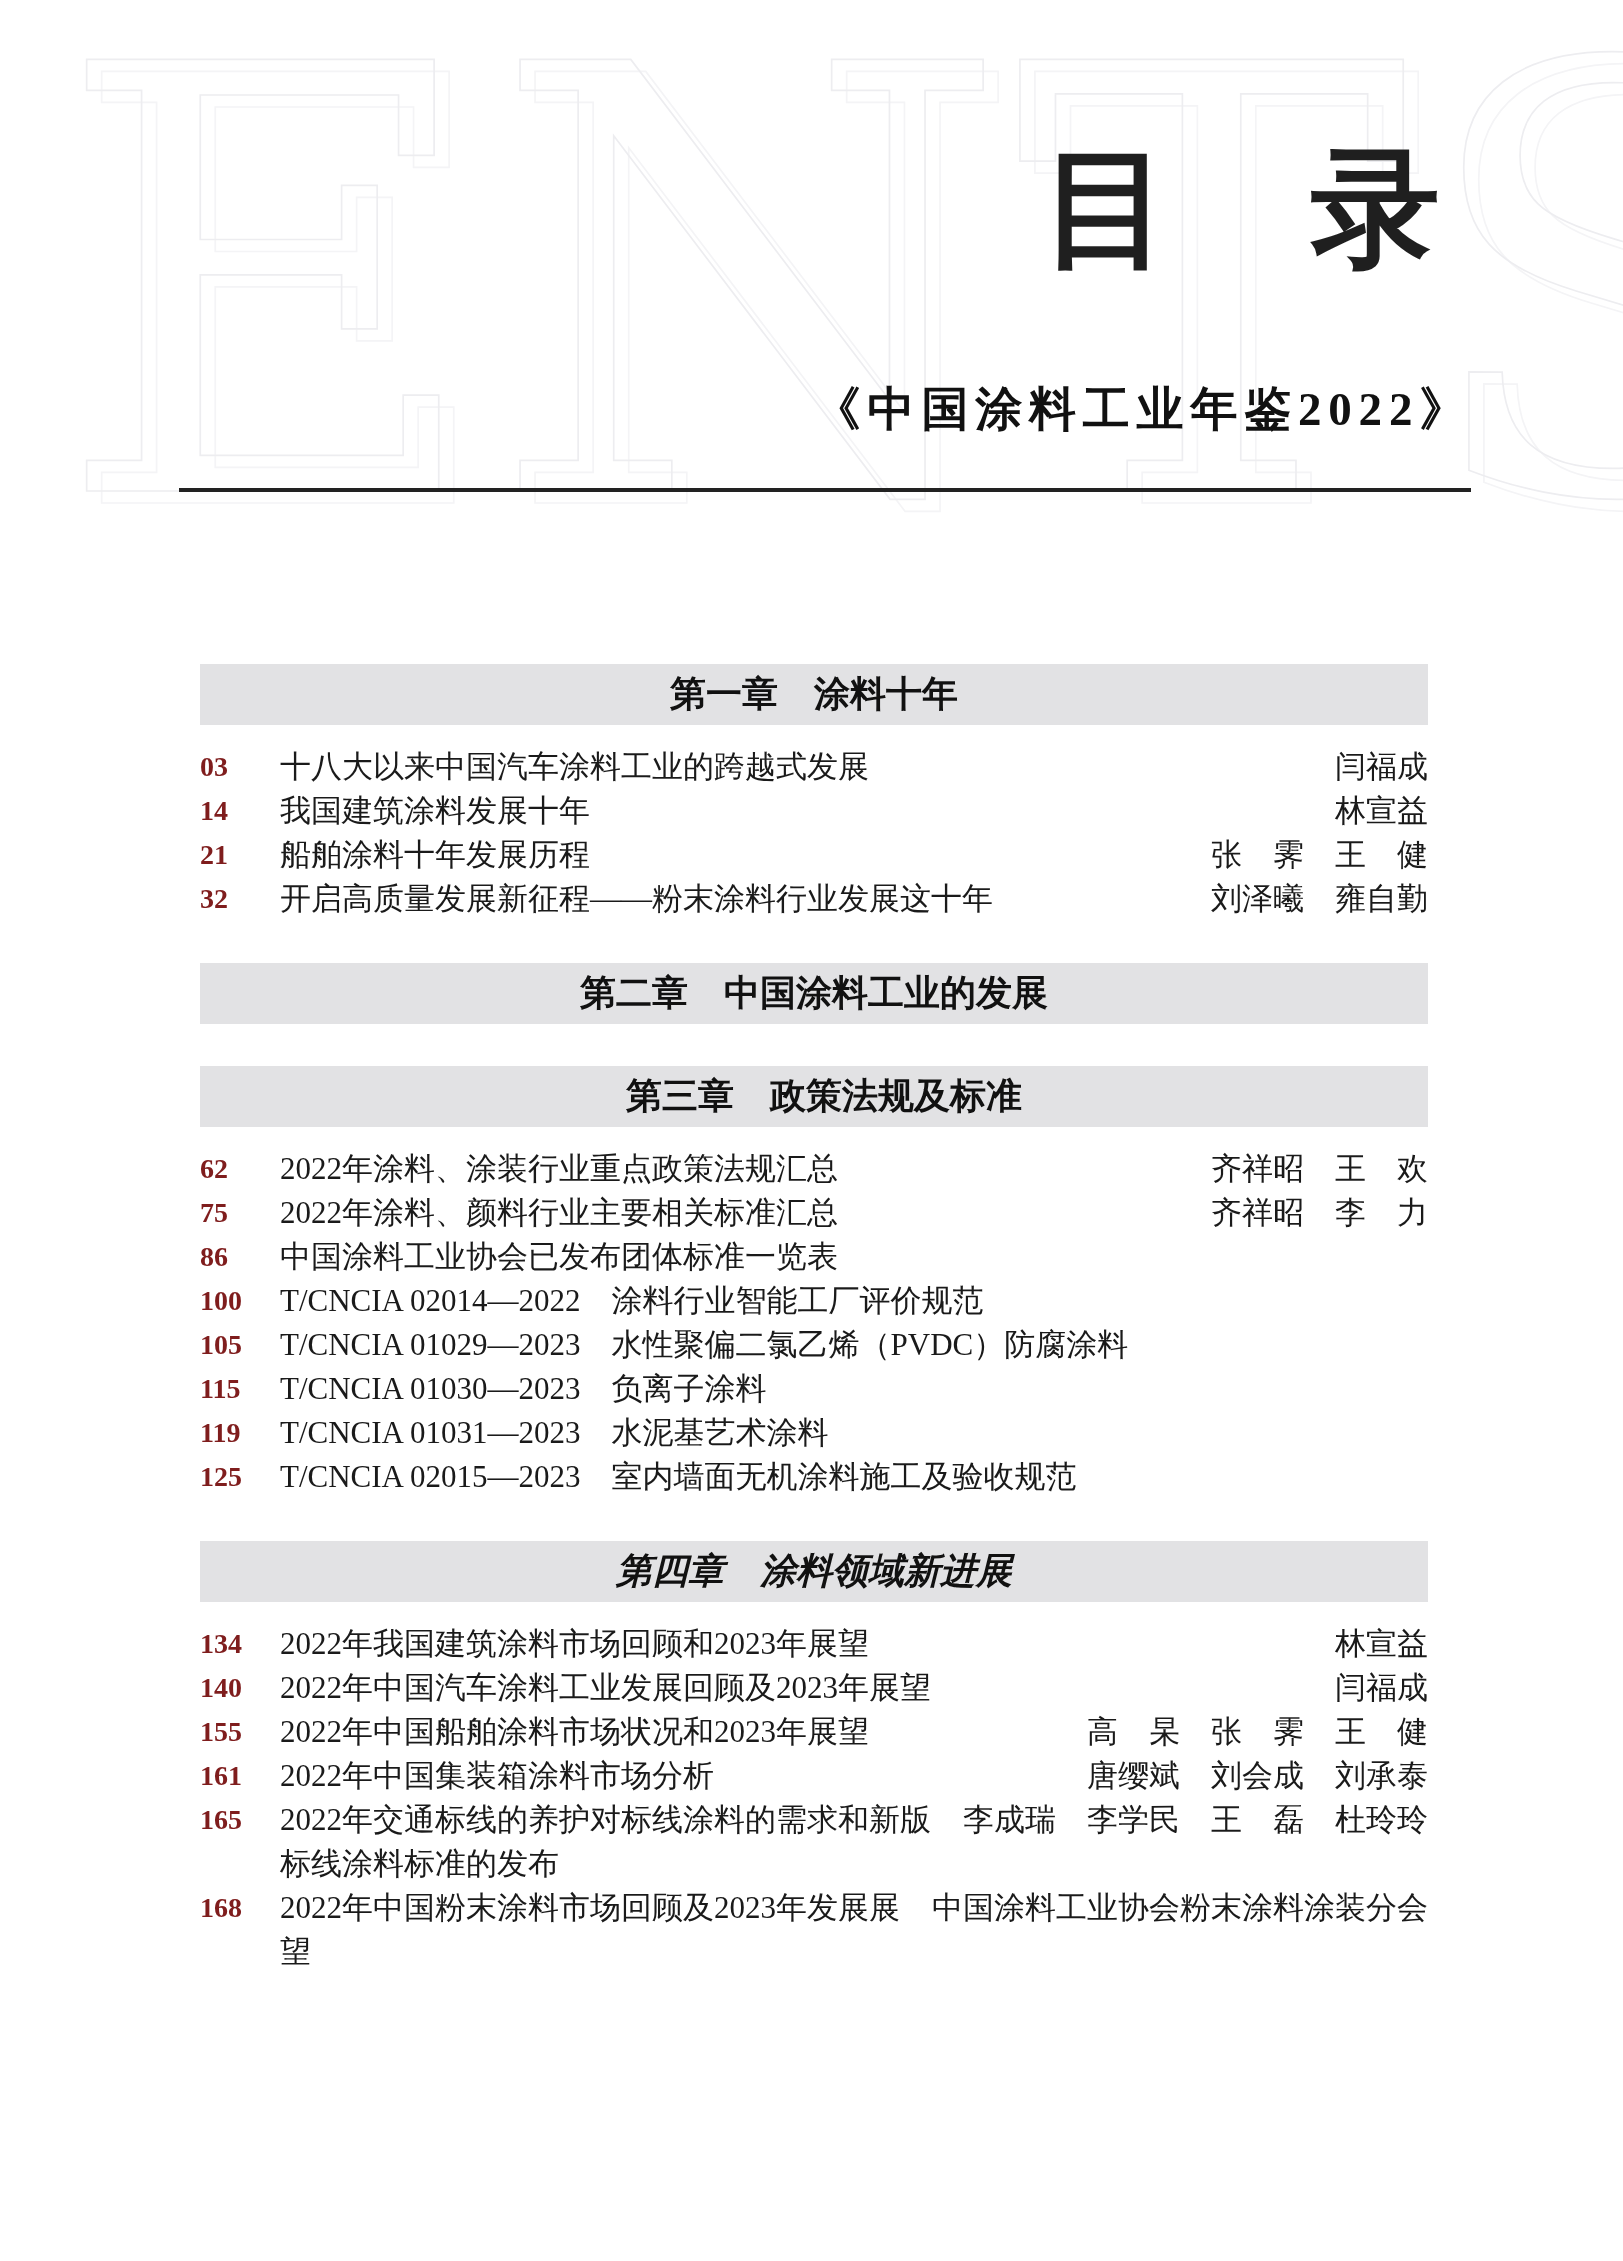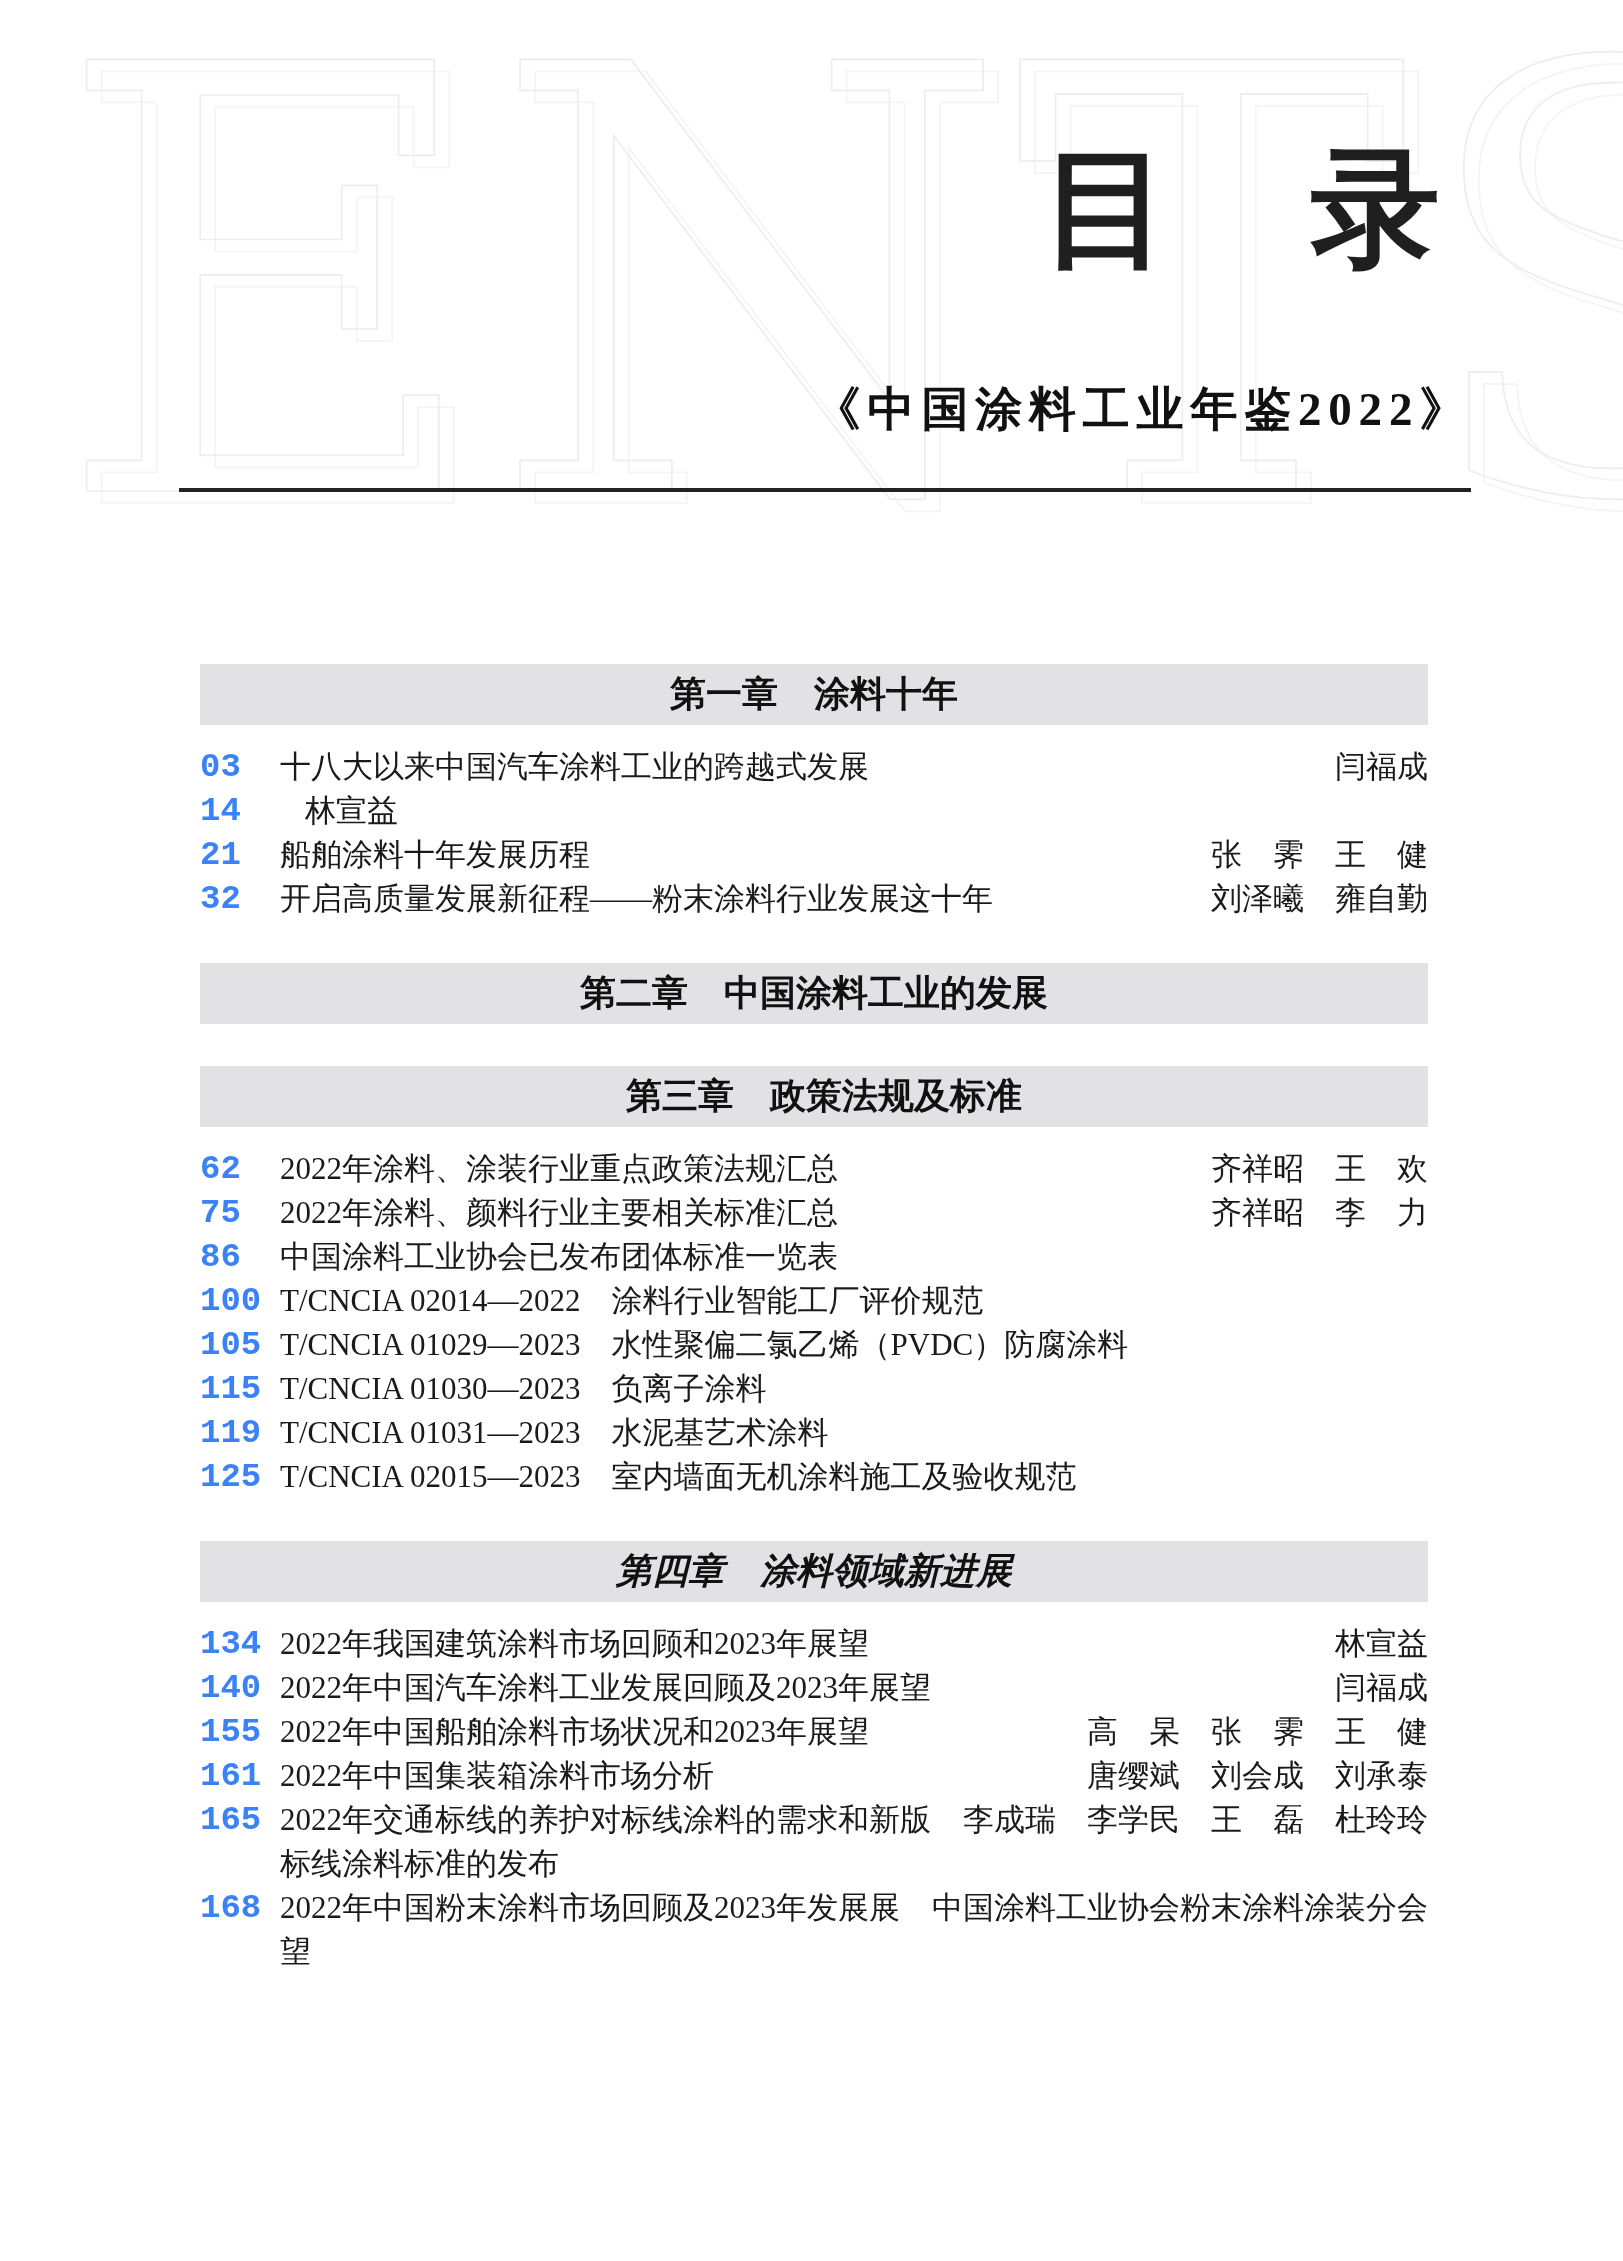--- a/index.html
+++ b/index.html
@@ -81,24 +81,24 @@
   .seclist{padding-top:20px;}
   .row{
     display:flex;
     align-items:flex-start;
     font-size:31px;
     line-height:44px;
   }
   .num{
     flex:none;
     width:80px;
-    font-family:Liberation Mono, monospace;
-    font-weight:bold;
-    font-size:34px;
-    color:#3b82f6;
+    font-family:Liberation Serif, serif;
+    font-weight:bold;
+    font-size:28px;
+    color:#7f1d1d;
   }
   .t{
     flex:1;
     font-family:"Liberation Serif",serif;
     color:#1a1a1a;
   }
   .a{
     flex:none;
     margin-left:25px;
     white-space:nowrap;
@@ -126,20 +126,21 @@
         <span>第一章　涂料十年</span>
       </div>
       <div class="seclist">
         <div class="row">
           <div class="num">03</div>
           <div class="t">十八大以来中国汽车涂料工业的跨越式发展</div>
           <div class="a">闫福成</div>
         </div>
         <div class="row">
           <div class="num">14</div>
+          <div class="t">我国建筑涂料发展十年</div>
           <div class="a">林宣益</div>
         </div>
         <div class="row">
           <div class="num">21</div>
           <div class="t">船舶涂料十年发展历程</div>
           <div class="a">张　霁　王　健</div>
         </div>
         <div class="row">
           <div class="num">32</div>
           <div class="t">开启高质量发展新征程——粉末涂料行业发展这十年</div>

